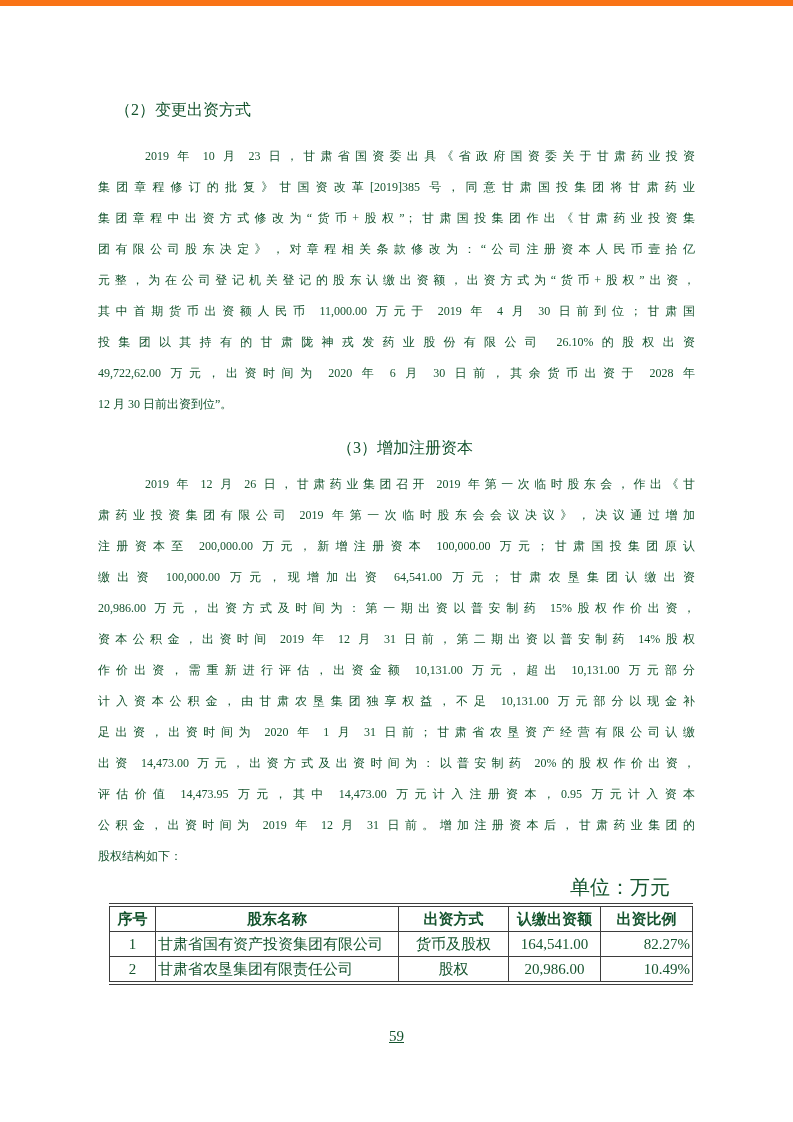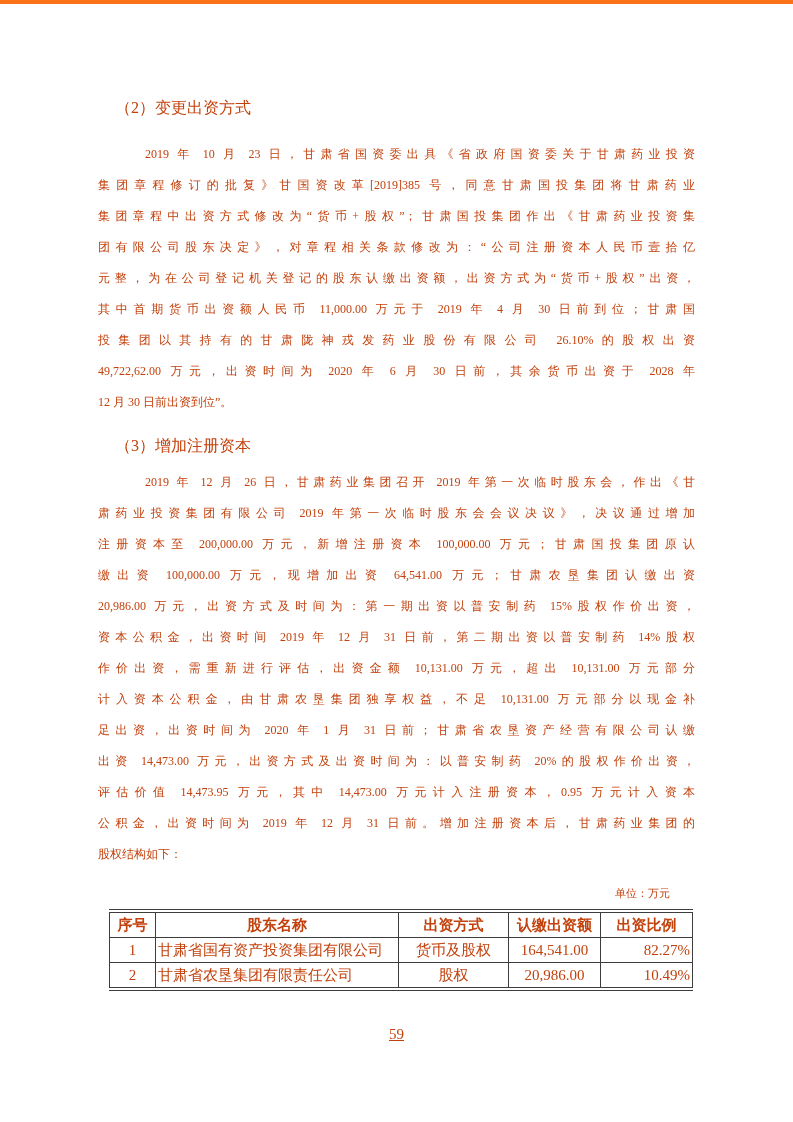--- a/index.html
+++ b/index.html
@@ -3,55 +3,54 @@
 <meta charset="utf-8">
 <style>
   html, body { margin: 0; padding: 0; background: #ffffff; }
   .page {
     position: relative;
     width: 793px;
     height: 1122px;
     background: #ffffff;
     overflow: hidden;
     font-family: "Liberation Serif", "DejaVu Serif", serif;
-    color: #c2410c;
-    border-top: 4px solid #f97316;
+    color: #14532d;
+    border-top: 6px solid #f97316;
     box-sizing: border-box;
   }
   .content {
     position: absolute;
     left: 98px;
     top: 0;
     width: 597px;
   }
   .heading {
     font-size: 16px;
     line-height: 31px;
     padding-left: 17px;
     white-space: nowrap;
   }
   .h2 { margin-top: 88px; }
-  .h3 { margin-top: 12px; }
+  .h3 { margin-top: 12px; text-align: center; }
   .para { margin: 0; }
   .para-2 { margin-top: 16px; }
   .para-3 { margin-top: 6px; }
   .pline {
     font-size: 12px;
     line-height: 31px;
     height: 31px;
     overflow: hidden;
     white-space: nowrap;
     text-align: justify;
     text-align-last: justify;
   }
   .pline.ind { padding-left: 47px; }
   .pline.endline { text-align-last: left; }
   .unit-note {
-    margin-top: 8px;
-    font-size: 11px;
+    font-size: 20px;
     line-height: 31px;
     text-align: right;
     padding-right: 25px;
   }
   table.shareholders {
     margin-left: 11px;
     width: 583px;
     border-collapse: collapse;
     table-layout: fixed;
     border-top: 4px double #3d3d3d;

